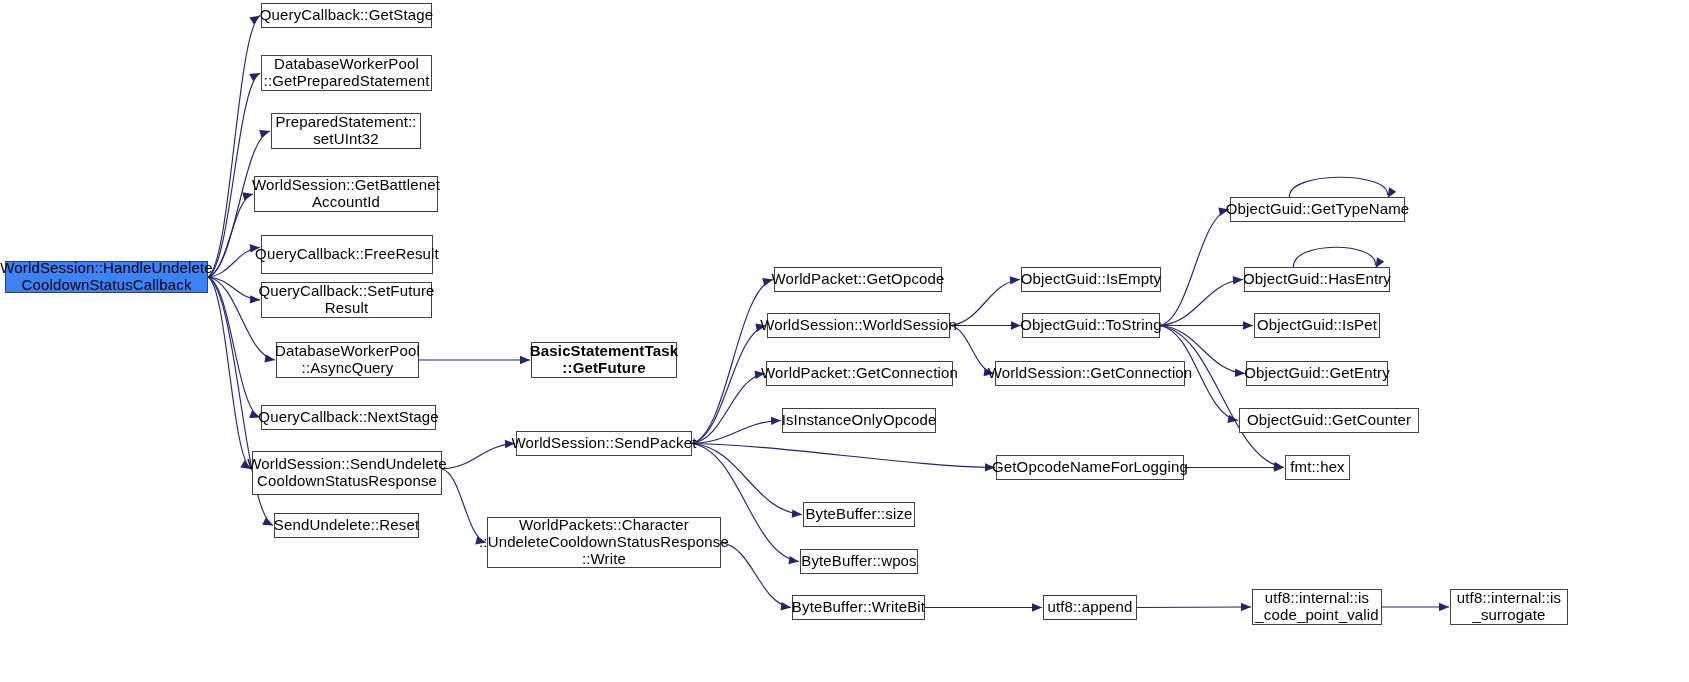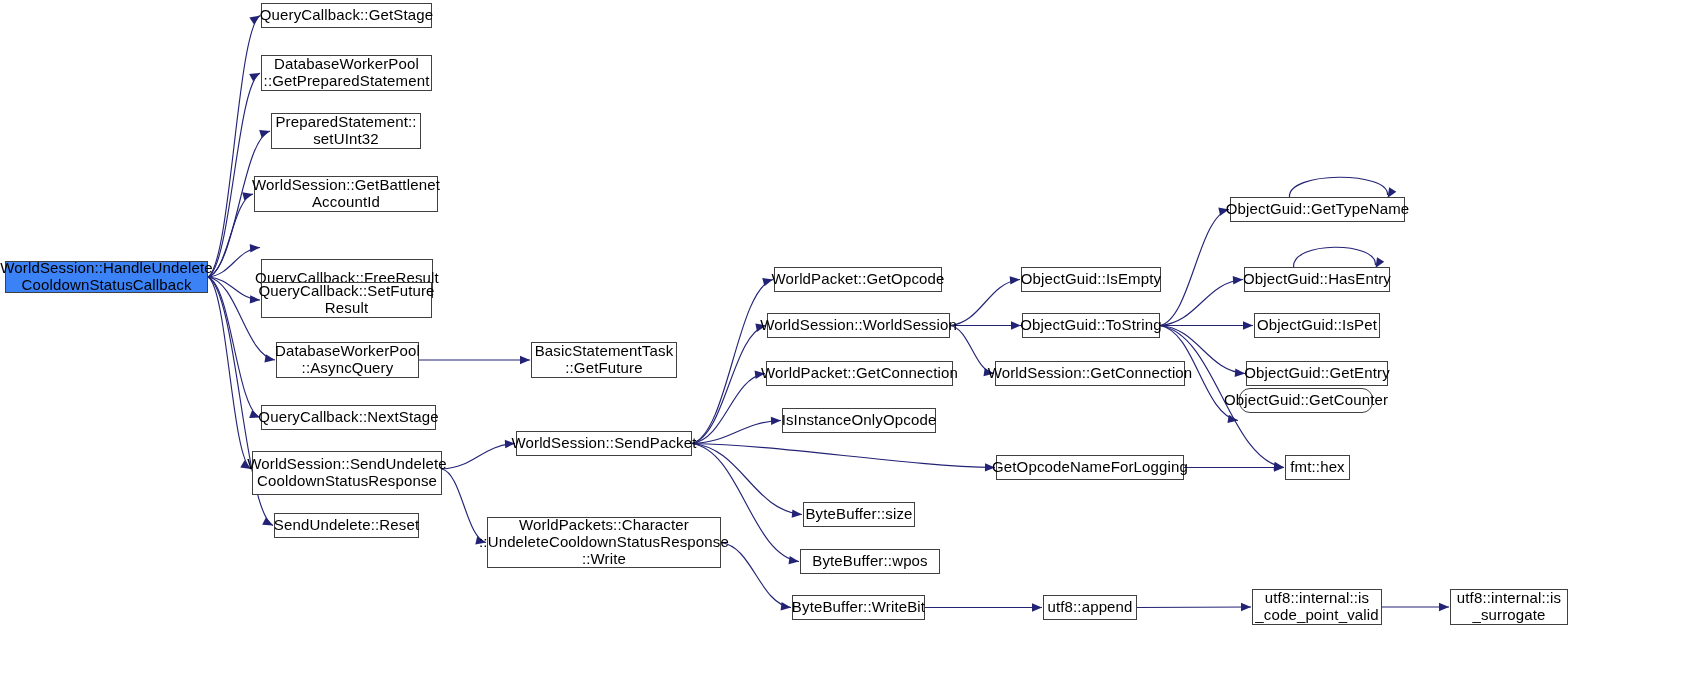--- a/index.html
+++ b/index.html
@@ -107,32 +107,32 @@
 ::GetPreparedStatement</span>
       </div>
       <div class="node" style="left: 271px; top: 113px; width: 150px; height: 36px;">
         <span class="lbl">PreparedStatement::
 setUInt32</span>
       </div>
       <div class="node" style="left: 254px; top: 176px; width: 184px; height: 36px;">
         <span class="lbl">WorldSession::GetBattlenet
 AccountId</span>
       </div>
-      <div class="node" style="left: 261px; top: 235px; width: 172px; height: 39px; margin-top: 24px;">
+      <div class="node" style="left: 261px; top: 235px; width: 172px; height: 39px;">
         <span class="lbl">QueryCallback::FreeResult</span>
       </div>
       <div class="node" style="left: 261px; top: 282px; width: 171px; height: 36px;">
         <span class="lbl">QueryCallback::SetFuture
 Result</span>
       </div>
       <div class="node" style="left: 276px; top: 342px; width: 143px; height: 36px;">
         <span class="lbl">DatabaseWorkerPool
 ::AsyncQuery</span>
       </div>
-      <div class="node" style="left: 531px; top: 342px; width: 146px; height: 36px;">
+      <div class="node" style="left: 531px; top: 342px; width: 146px; height: 36px; font-weight: bold;">
         <span class="lbl">BasicStatementTask
 ::GetFuture</span>
       </div>
       <div class="node" style="left: 261px; top: 405px; width: 175px; height: 25px;">
         <span class="lbl">QueryCallback::NextStage</span>
       </div>
       <div class="node" style="left: 252px; top: 451px; width: 190px; height: 44px;">
         <span class="lbl">WorldSession::SendUndelete
 CooldownStatusResponse</span>
       </div>
@@ -155,21 +155,21 @@
       </div>
       <div class="node" style="left: 766px; top: 361px; width: 187px; height: 25px;">
         <span class="lbl">WorldPacket::GetConnection</span>
       </div>
       <div class="node" style="left: 782px; top: 408px; width: 154px; height: 25px;">
         <span class="lbl">IsInstanceOnlyOpcode</span>
       </div>
       <div class="node" style="left: 803px; top: 502px; width: 112px; height: 25px;">
         <span class="lbl">ByteBuffer::size</span>
       </div>
-      <div class="node" style="left: 800px; top: 549px; width: 140px; height: 25px; text-align: right;">
+      <div class="node" style="left: 800px; top: 549px; width: 118px; height: 25px; text-align: right;">
         <span class="lbl">ByteBuffer::wpos</span>
       </div>
       <div class="node" style="left: 792px; top: 595px; width: 133px; height: 25px;">
         <span class="lbl">ByteBuffer::WriteBit</span>
       </div>
       <div class="node" style="left: 1021px; top: 267px; width: 140px; height: 25px;">
         <span class="lbl">ObjectGuid::IsEmpty</span>
       </div>
       <div class="node" style="left: 1022px; top: 313px; width: 138px; height: 25px;">
         <span class="lbl">ObjectGuid::ToString</span>
@@ -188,21 +188,21 @@
       </div>
       <div class="node" style="left: 1244px; top: 267px; width: 146px; height: 25px;">
         <span class="lbl">ObjectGuid::HasEntry</span>
       </div>
       <div class="node" style="left: 1254px; top: 313px; width: 126px; height: 25px;">
         <span class="lbl">ObjectGuid::IsPet</span>
       </div>
       <div class="node" style="left: 1246px; top: 361px; width: 142px; height: 25px;">
         <span class="lbl">ObjectGuid::GetEntry</span>
       </div>
-      <div class="node" style="left: 1239px; top: 388px; width: 134px; height: 25px; border-radius: 11px;">
+      <div class="node" style="left: 1239px; top: 408px; width: 180px; height: 25px;">
         <span class="lbl">ObjectGuid::GetCounter</span>
       </div>
       <div class="node" style="left: 1285px; top: 455px; width: 65px; height: 25px;">
         <span class="lbl">fmt::hex</span>
       </div>
       <div class="node" style="left: 1252px; top: 589px; width: 130px; height: 36px;">
         <span class="lbl">utf8::internal::is
 _code_point_valid</span>
       </div>
       <div class="node" style="left: 1450px; top: 589px; width: 118px; height: 36px;">

